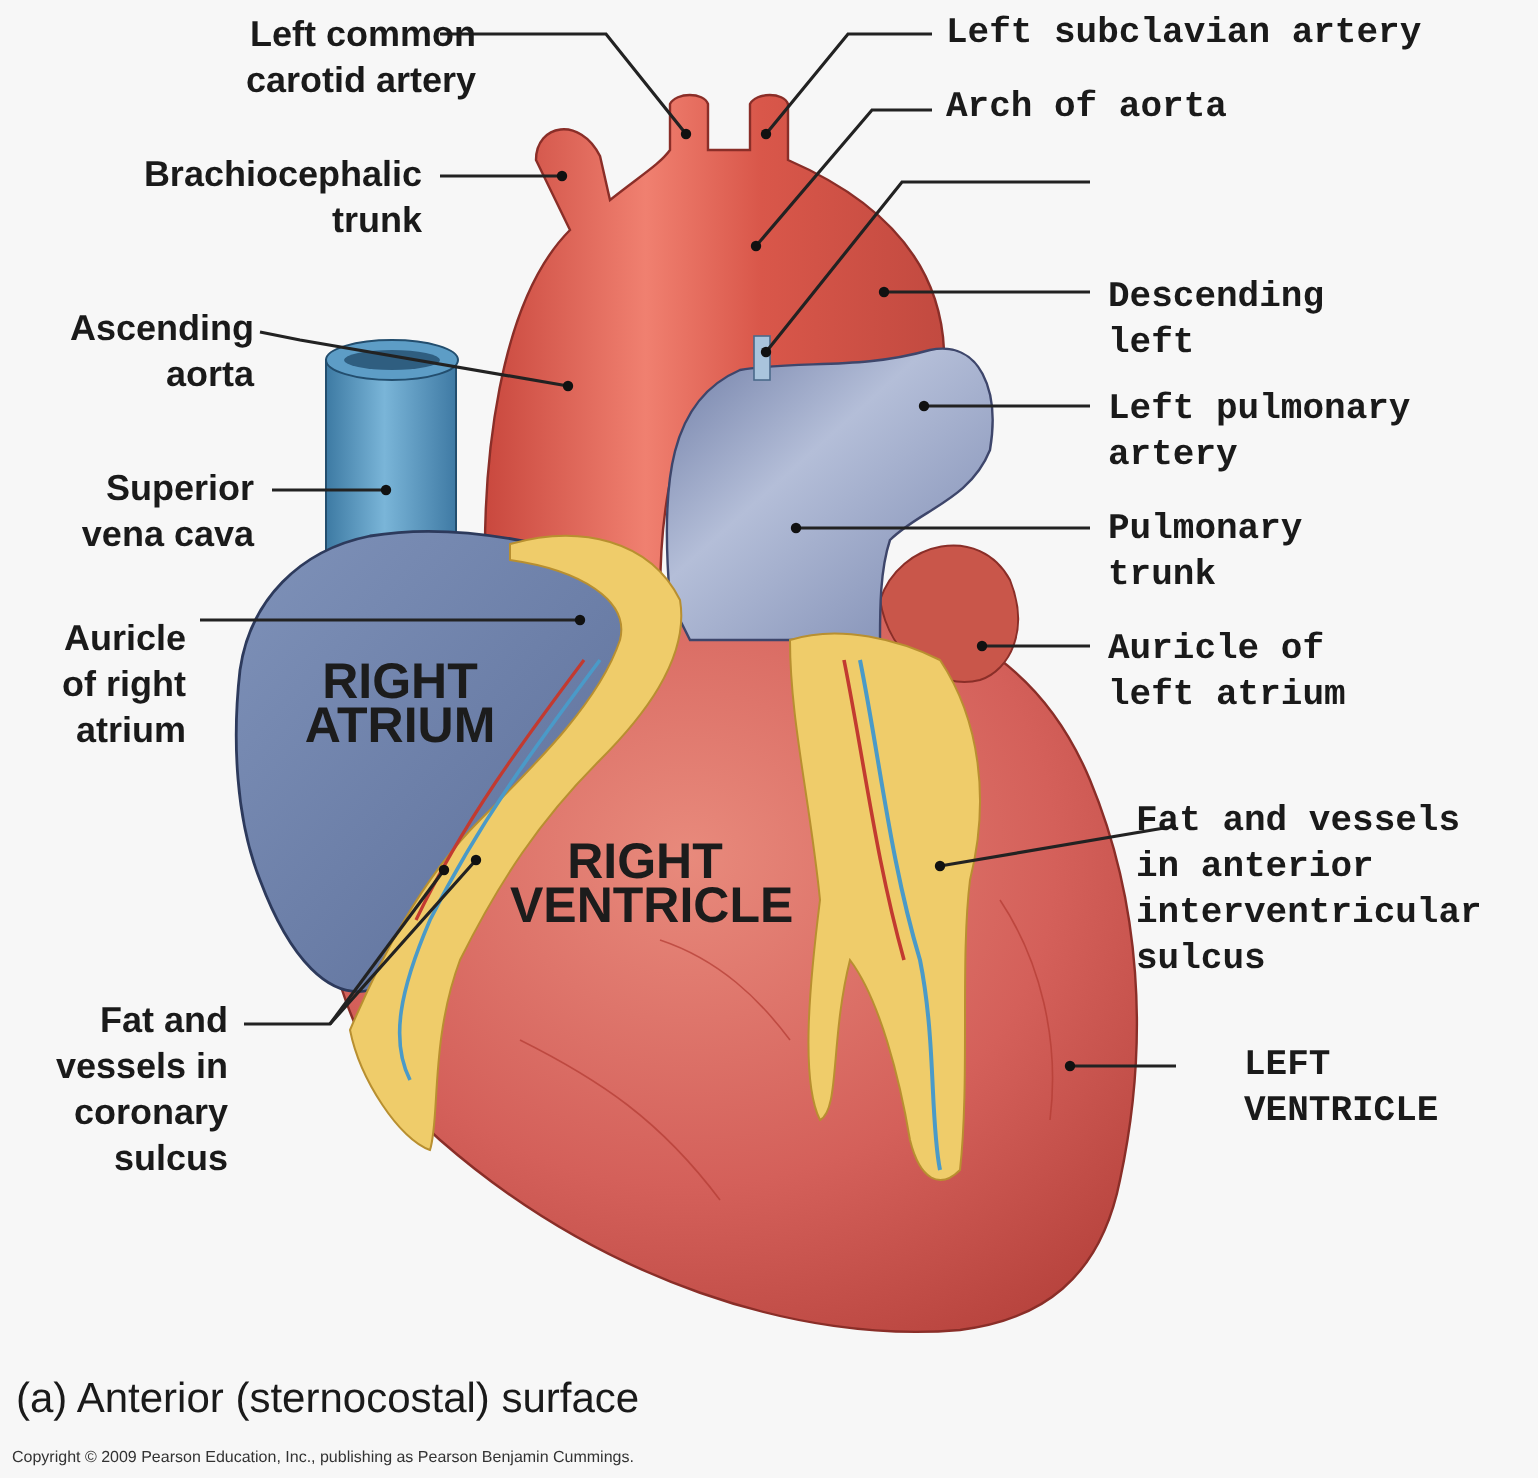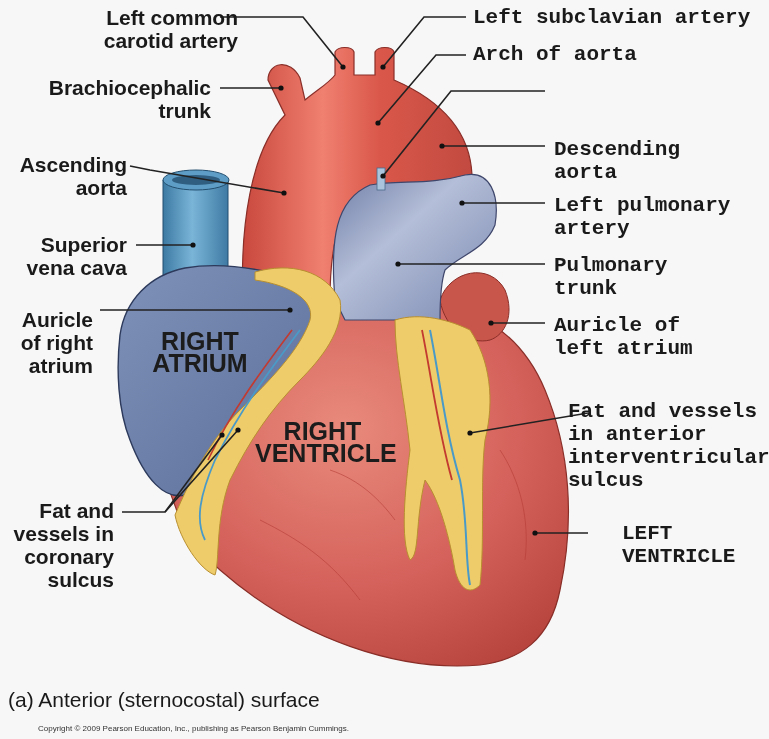--- a/index.html
+++ b/index.html
@@ -1,23 +1,23 @@
 <!DOCTYPE html>
 <html><head>
 <meta charset="utf-8">
 <style>
   html, body { margin: 0; padding: 0; background: #f7f7f7; }
   body { width: 769px; height: 739px; position: relative; overflow: hidden; font-family: "Liberation Sans", sans-serif; }
   #stage { position: absolute; left: 0; top: 0; width: 769px; height: 739px; }
-  .lbl { position: absolute; font-weight: bold; font-size: 21px; line-height: 23px; color: #1a1a1a; white-space: pre; }
+  .lbl { position: absolute; font-weight: bold; font-size: 18px; line-height: 23px; color: #1a1a1a; white-space: pre; }
   .lbl.r { text-align: right; }
   .lbl.l { text-align: left; font-family: Liberation Mono, monospace; }
   .region { position: absolute; font-weight: bold; font-size: 25px; line-height: 22px; color: #1c1c1c; text-align: center; white-space: pre; }
   .caption { position: absolute; left: 8px; top: 688px; font-weight: normal; font-size: 21px; color: #1a1a1a; }
-  .copyright { position: absolute; left: 6px; top: 724px; font-size: 8px; color: #333; margin-left: 32px; }
+  .copyright { position: absolute; left: 6px; top: 724px; font-size: 8px; color: #333; }
 </style>
 </head>
 <body>
 
 <div id="stage">
   <svg width="769" height="739" viewBox="0 0 769 739" style="position:absolute;left:0;top:0;">
     <defs>
       <linearGradient id="gAorta" x1="0" y1="0" x2="1" y2="0">
         <stop offset="0" stop-color="#c9483e"></stop>
         <stop offset="0.35" stop-color="#f08070"></stop>
@@ -119,21 +119,21 @@
 of right
 atrium</div>
   <div class="lbl r" style="left:0;top:499px;width:114px;">Fat and
 vessels in
 coronary
 sulcus</div>
 
   <div class="lbl l" style="left:473px;top:6px;">Left subclavian artery</div>
   <div class="lbl l" style="left:473px;top:43px;">Arch of aorta</div>
   <div class="lbl l" style="left:554px;top:138px;">Descending
-aorta</div>
+left</div>
   <div class="lbl l" style="left:554px;top:194px;">Left pulmonary
 artery</div>
   <div class="lbl l" style="left:554px;top:254px;">Pulmonary
 trunk</div>
   <div class="lbl l" style="left:554px;top:314px;">Auricle of
 left atrium</div>
   <div class="lbl l" style="left:568px;top:400px;">Fat and vessels
 in anterior
 interventricular
 sulcus</div>

